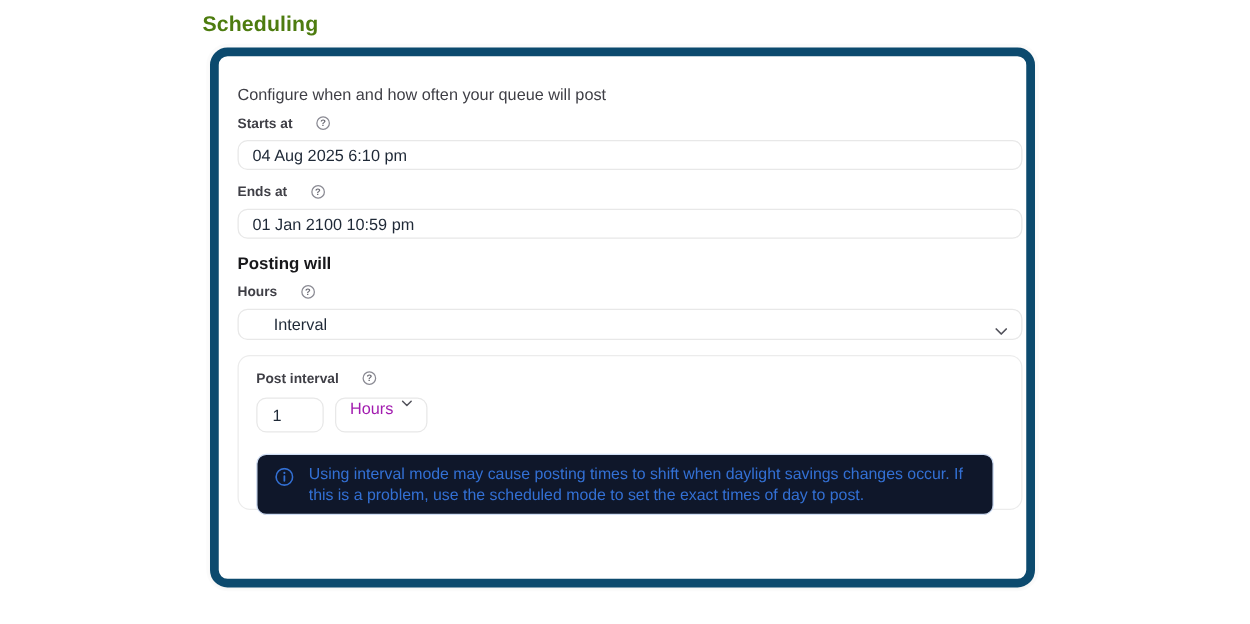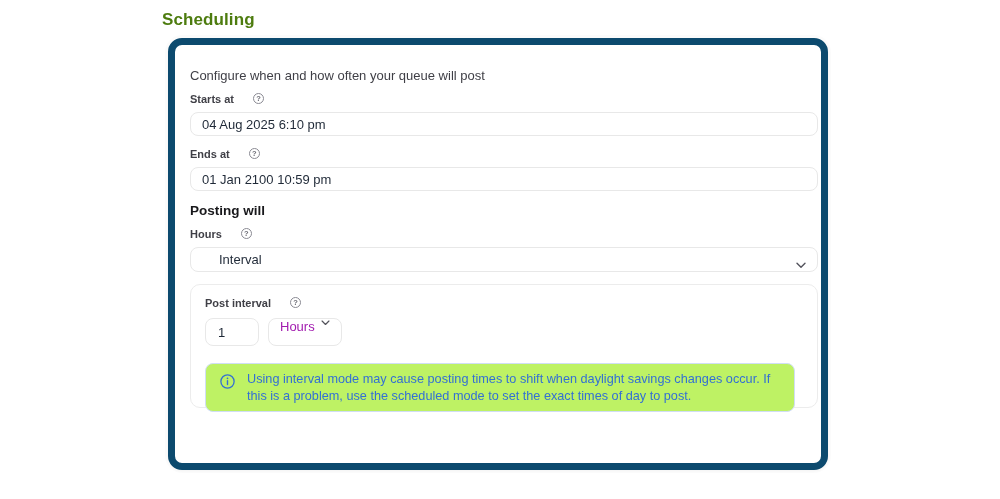--- a/index.html
+++ b/index.html
@@ -96,21 +96,21 @@
     height: 28px; padding: 0 11px;
     border: 1px solid #e8e8e8; border-radius: 8px;
     font-size: 13px; color: #a21caf; background: #fff;
     cursor: pointer;
   }
 
   .alert {
     display: flex; align-items: flex-start; gap: 12px;
     width: 590px; min-height: 48px;
     margin-top: 17px;
-    background: #bef264;
+    background: #0f172a;
     border: 1px solid #d0def4;
     border-radius: 8px;
     padding: 7px 14px;
   }
   .alert-icon { flex: 0 0 auto; margin-top: 3px; }
   .alert-text {
     font-size: 12.7px; line-height: 16.5px;
     color: #3370d4; max-width: 538px;
   }
 </style>

